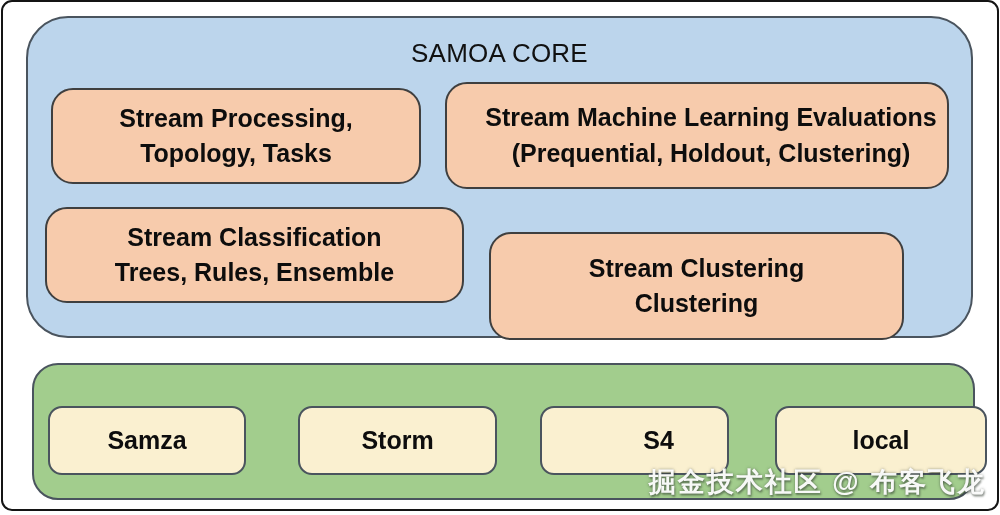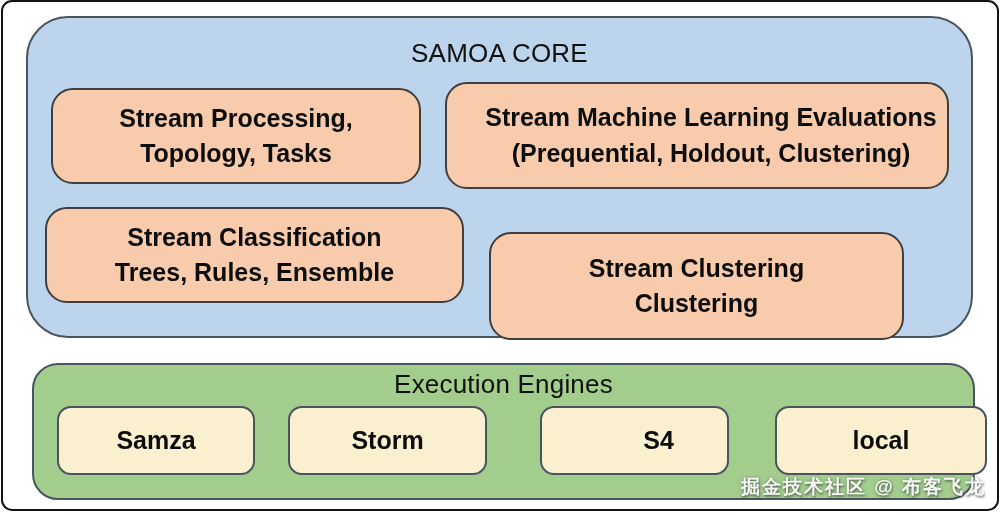--- a/index.html
+++ b/index.html
@@ -78,29 +78,29 @@
     background: var(--cream-bg);
     border: 2px solid var(--panel-border);
     border-radius: 14px;
     display: flex;
     align-items: center;
     justify-content: center;
     font-size: 25px;
     font-weight: 600;
     color: #0d0d0d;
   }
-  .engine-1 { left: 23px;  width: 198px; }
-  .engine-2 { left: 254px; width: 199px; }
+  .engine-1 { left: 14px;  width: 198px; }
+  .engine-2 { left: 264px; width: 199px; }
   .engine-3 { left: 506px; width: 189px; padding-left: 48px; }
   .engine-4 { left: 741px; width: 212px; }
   .watermark {
     position: absolute;
     right: 14px;
     bottom: 15px;
-    font-size: 19px;
+    font-size: 27px;
     font-weight: 600;
     letter-spacing: 2px;
     color: rgba(255,255,255,0.95);
     text-shadow: 0 0 3px rgba(60,70,60,0.55), 1px 2px 2px rgba(40,50,40,0.45);
     white-space: nowrap;
   }
 </style>
 </head>
 <body>
 
@@ -126,21 +126,20 @@
       <div>Trees, Rules, Ensemble</div>
     </div>
 
     <div class="module-box box-4">
       <div>Stream Clustering</div>
       <div>Clustering</div>
     </div>
   </div>
 
   <div class="panel engines-panel">
-    <div class="panel-title engines-title">Execution Engines</div>
 
     <div class="engine-box engine-1">Samza</div>
     <div class="engine-box engine-2">Storm</div>
     <div class="engine-box engine-3">S4</div>
     <div class="engine-box engine-4">local</div>
   </div>
 
   <div class="watermark">掘金技术社区 @ 布客飞龙</div>
 
 </div>

